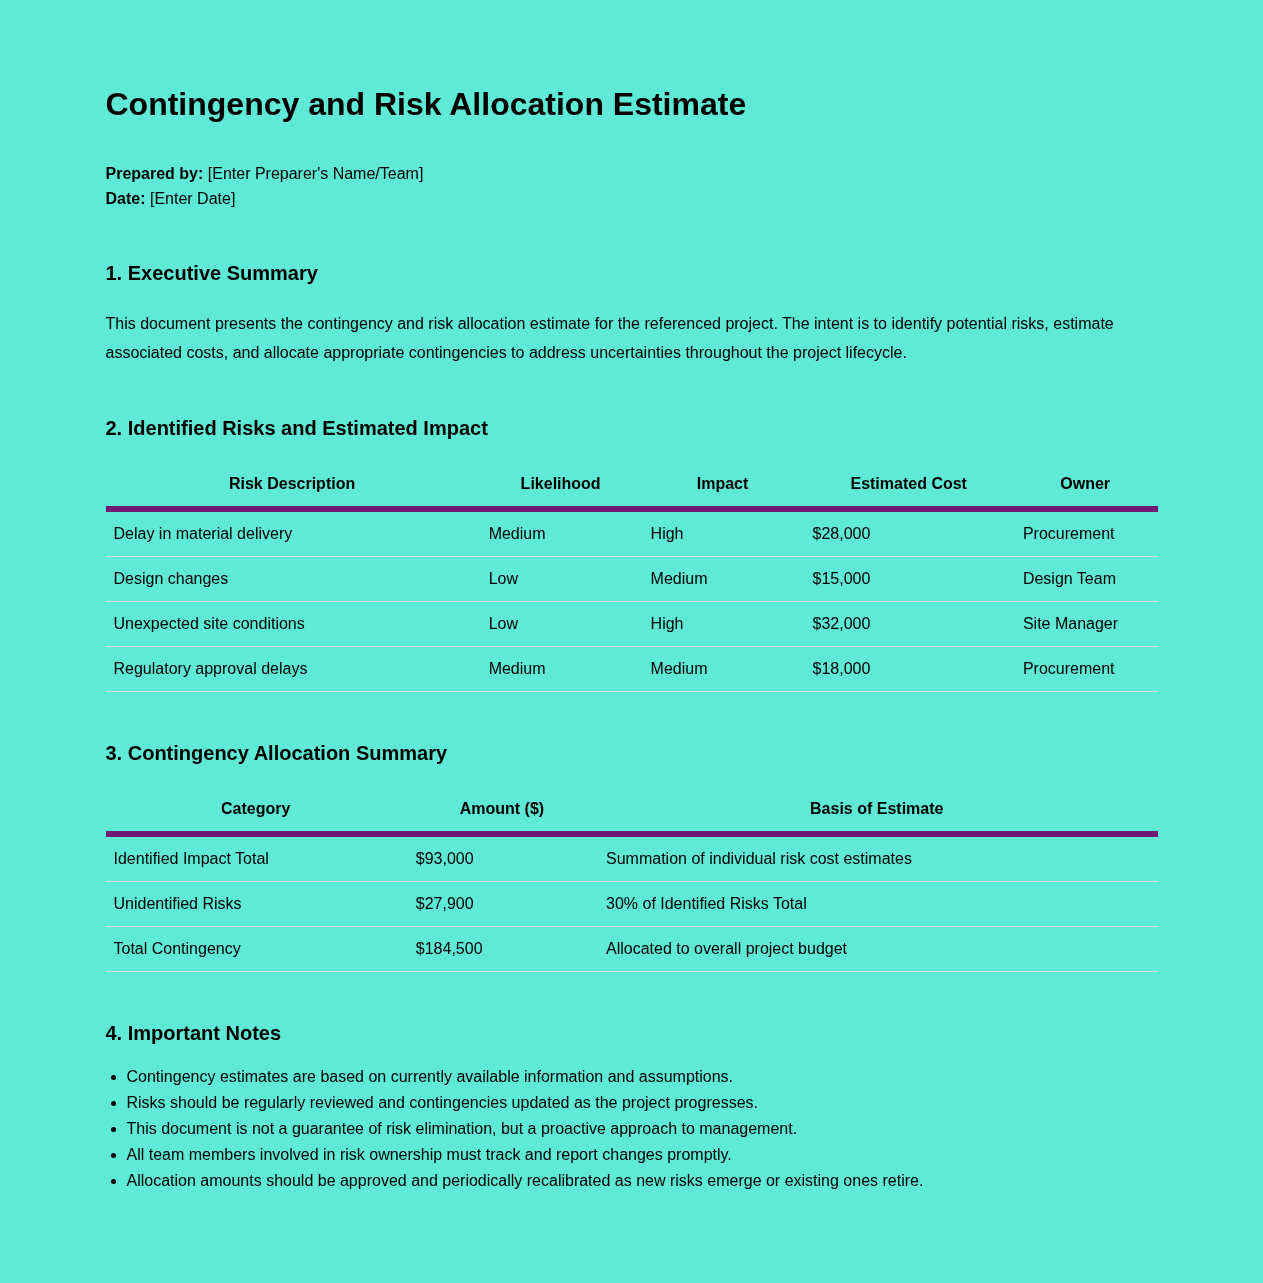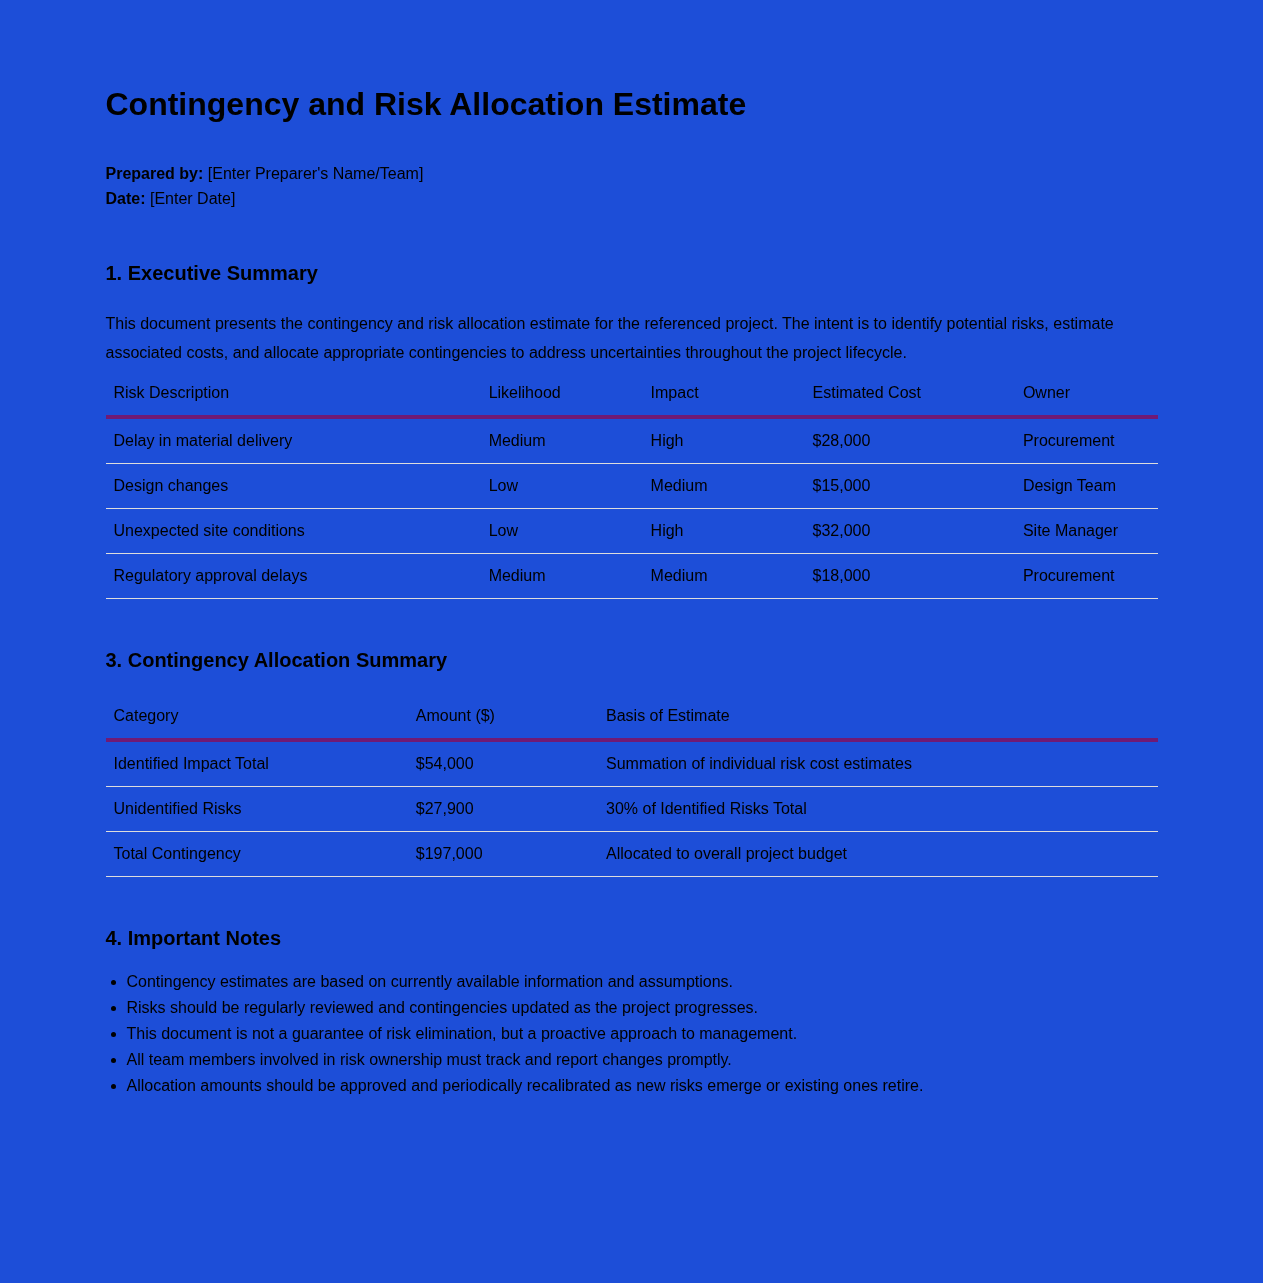--- a/index.html
+++ b/index.html
@@ -5,21 +5,21 @@
   html, body {
     margin: 0;
     padding: 0;
     background: #ffffff;
     font-family: "Liberation Sans", "DejaVu Sans", sans-serif;
     color: #000000;
   }
   .page {
     width: 1263px;
     height: 1283px;
-    background: #1d4ed8;
+    background: #5eead4;
     box-sizing: border-box;
     overflow: hidden;
   }
   .content {
     width: 1052px;
     margin: 0 auto;
     padding-top: 86px;
   }
   h1.doc-title {
     font-size: 32px;
@@ -44,24 +44,24 @@
     margin: 0;
   }
   table {
     width: 100%;
     border-collapse: collapse;
     font-size: 16px;
     table-layout: fixed;
     margin-top: 6px;
   }
   th {
-    text-align: left;
-    font-weight: normal;
+    text-align: center;
+    font-weight: bold;
     padding: 11px 10px 13px 8px;
-    border-bottom: 4px solid #701a75;
+    border-bottom: 6px solid #701a75;
   }
   td {
     padding: 13px 10px 13px 8px;
     border-bottom: 1px solid #dddddd;
   }
   table.risk-table th:nth-child(1), table.risk-table td:nth-child(1) { width: 37%; }
   table.risk-table th:nth-child(2), table.risk-table td:nth-child(2) { width: 15%; }
   table.risk-table th:nth-child(3), table.risk-table td:nth-child(3) { width: 15%; }
   table.risk-table th:nth-child(4), table.risk-table td:nth-child(4) { width: 20%; }
   table.risk-table th:nth-child(5), table.risk-table td:nth-child(5) { width: 13%; }
@@ -94,20 +94,21 @@
       </p>
       <p>
         <strong>Date:</strong>
         <span>[Enter Date]</span>
       </p>
     </div>
 
     <h2 class="section-title">1. Executive Summary</h2>
     <p class="body-text">This document presents the contingency and risk allocation estimate for the referenced project. The intent is to identify potential risks, estimate associated costs, and allocate appropriate contingencies to address uncertainties throughout the project lifecycle.</p>
 
+    <h2 class="section-title">2. Identified Risks and Estimated Impact</h2>
     <table class="risk-table">
       <thead>
         <tr>
           <th>Risk Description</th>
           <th>Likelihood</th>
           <th>Impact</th>
           <th>Estimated Cost</th>
           <th>Owner</th>
         </tr>
       </thead>
@@ -148,31 +149,31 @@
       <thead>
         <tr>
           <th>Category</th>
           <th>Amount ($)</th>
           <th>Basis of Estimate</th>
         </tr>
       </thead>
       <tbody>
         <tr>
           <td>Identified Impact Total</td>
-          <td>$54,000</td>
+          <td>$93,000</td>
           <td>Summation of individual risk cost estimates</td>
         </tr>
         <tr>
           <td>Unidentified Risks</td>
           <td>$27,900</td>
           <td>30% of Identified Risks Total</td>
         </tr>
         <tr>
           <td class="b">Total Contingency</td>
-          <td class="b">$197,000</td>
+          <td class="b">$184,500</td>
           <td>Allocated to overall project budget</td>
         </tr>
       </tbody>
     </table>
 
     <h2 class="section-title">4. Important Notes</h2>
     <ul class="notes">
       <li>Contingency estimates are based on currently available information and assumptions.</li>
       <li>Risks should be regularly reviewed and contingencies updated as the project progresses.</li>
       <li>This document is not a guarantee of risk elimination, but a proactive approach to management.</li>

